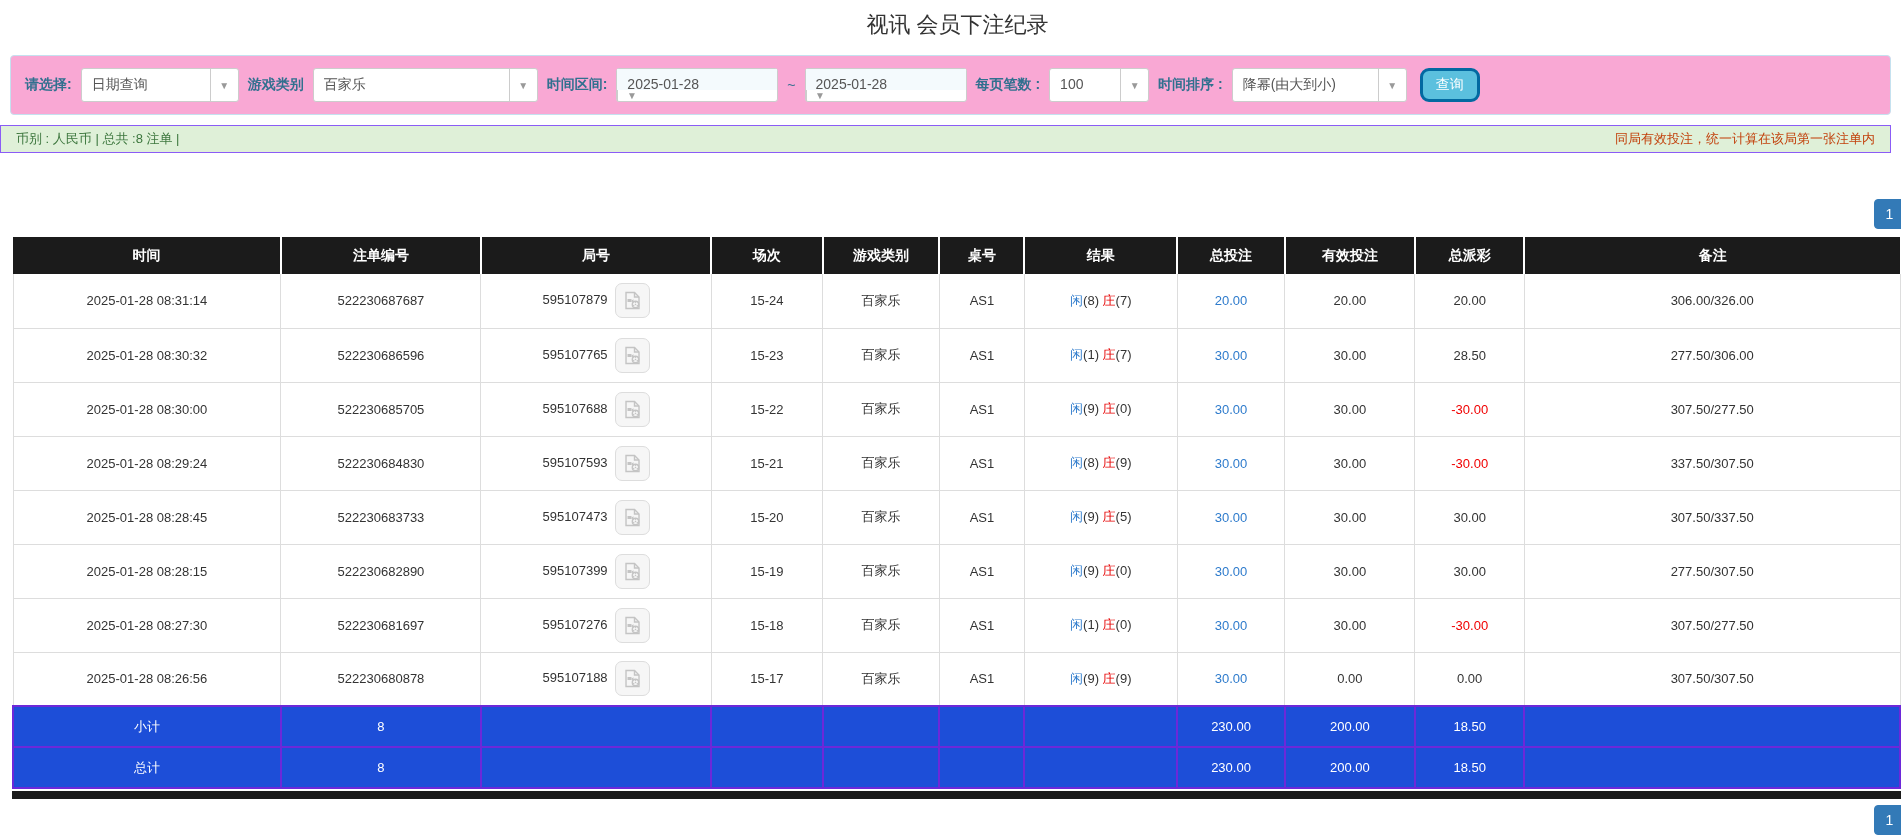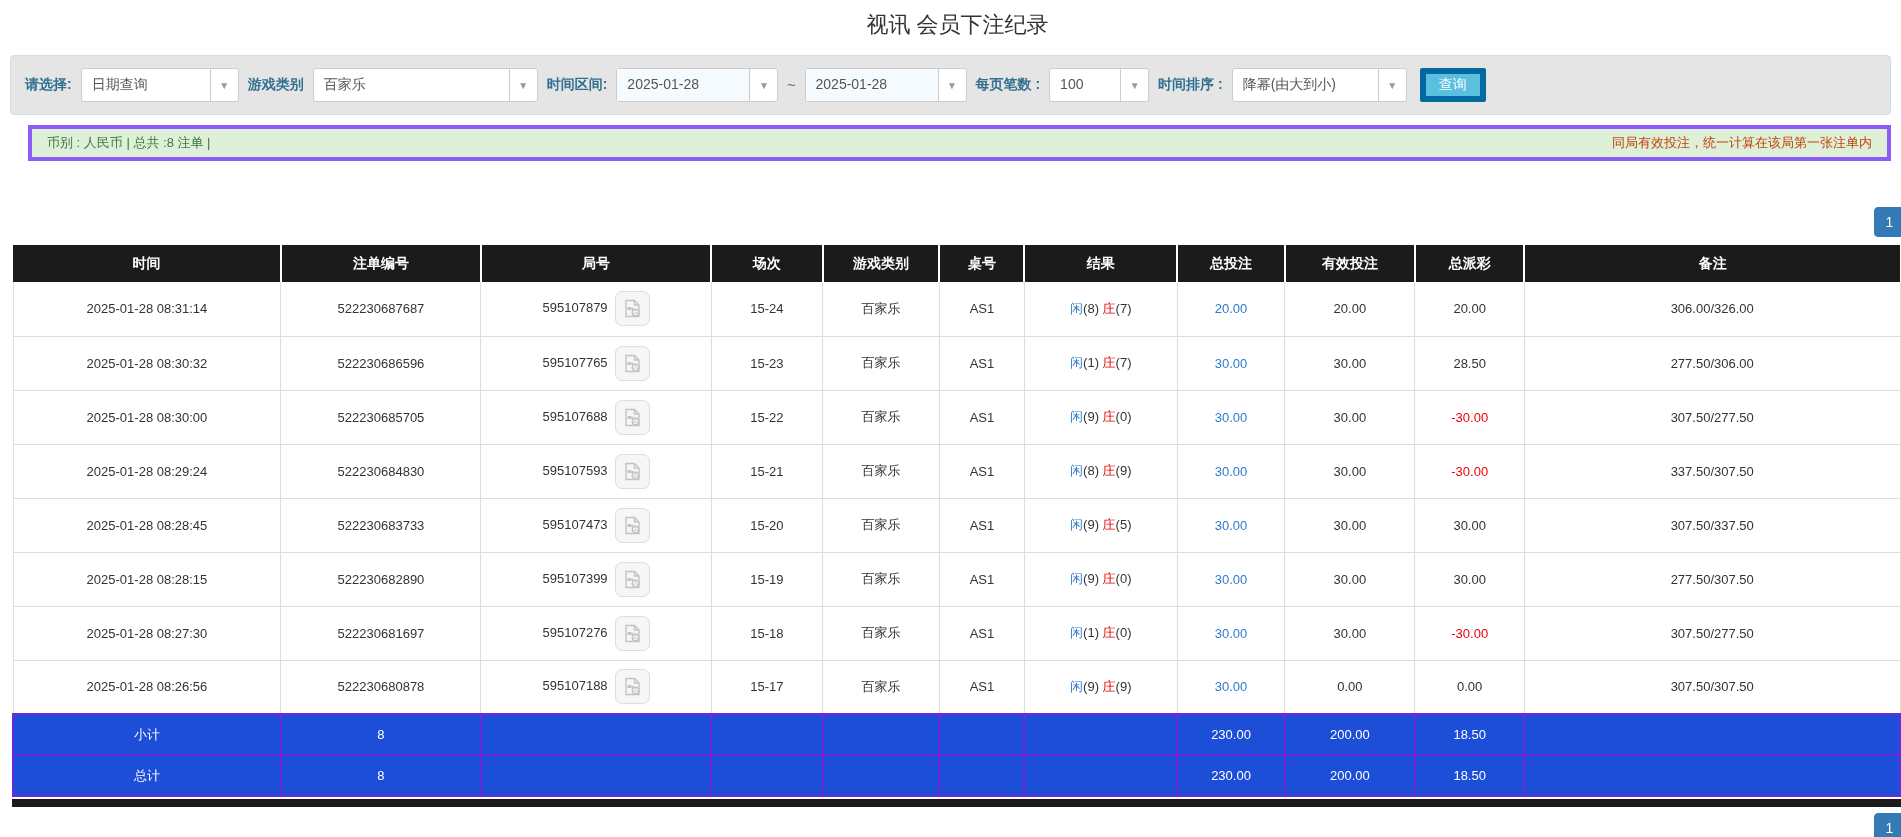--- a/index.html
+++ b/index.html
@@ -2,39 +2,39 @@
 <html><head>
 <meta charset="utf-8">
 <style>
   * { box-sizing: border-box; margin: 0; padding: 0; }
   html,body { width:1901px; height:837px; overflow:hidden; background:#fff;
               font-family:"Liberation Sans", sans-serif; }
 
   .page-title { font-size:22px; font-weight:400; color:#333; margin:10px 0 0 14px;text-align:center; }
 
   
-  .filter-bar { margin:15px 10px 0 10px; height:60px; background:#e5e5e5;
+  .filter-bar { margin:15px 10px 0 10px; height:60px; background:#f9a8d4;
                 border:1px solid #c5e1ef; border-radius:4px;
                 display:flex; align-items:center; padding:0 14px; gap:9px; }
   .flabel { color:#31708f; font-weight:bold; font-size:14px; white-space:nowrap; }
   .combo { background:#fff; border:1px solid #ccc; border-radius:3px; height:34px;
            display:flex; align-items:stretch; font-size:14px; color:#555; cursor:pointer; }
   .combo-text { padding:7px 10px 0 10px; flex:1; white-space:nowrap; overflow:hidden; }
   .combo-caret { width:28px; border-left:1px solid #ccc; display:flex; align-items:center;
                  justify-content:center; color:#999; font-size:10px; }
   .combo.date .combo-text { background:#f4fafd; }
-  .w-query { width:158px; } .w-game { width:225px; } .w-date { width:162px; }
+  .w-query { width:158px; } .w-game { width:225px; } .w-date { width:162px;flex-direction:column; }
   .w-size { width:100px;gap:30px; } .w-sort { width:175px; }
   .tilde { color:#31708f; font-size:14px; }
-  .search-btn { background:#5bc0de; border:6px solid #0369a1; color:#fff; font-size:14px;
-                height:34px; padding:0 13px; border-radius:2px; cursor:pointer; margin-left:4px; }
+  .search-btn { background:#5bc0de; border:3px solid #0369a1; color:#fff; font-size:14px;
+                height:34px; padding:0 13px; border-radius:9px; cursor:pointer; margin-left:4px; }
 
   
-  .summary-bar { margin:10px 10px 0 28px; height:36px; background:#dff0d8;
-                 border:4px solid #8b5cf6; display:flex; align-items:center;
+  .summary-bar { margin:10px 10px 0 0; height:28px; background:#dff0d8;
+                 border:1px solid #8b5cf6; display:flex; align-items:center;
                  justify-content:space-between; padding:0 15px; font-size:13px; }
   .summary-left { color:#3c763d; }
   .summary-right { color:#c2410c; }
 
   
   .pager { display:flex; justify-content:flex-end; }
   .pager.top { margin:46px 0 8px 0; }
   .pager.bottom { margin-top:6px; }
   .page-btn { background:#337ab7; border:1px solid #337ab7; color:#fff; width:31px; height:30px;
               border-radius:4px; font-size:14px; display:flex; align-items:center;

